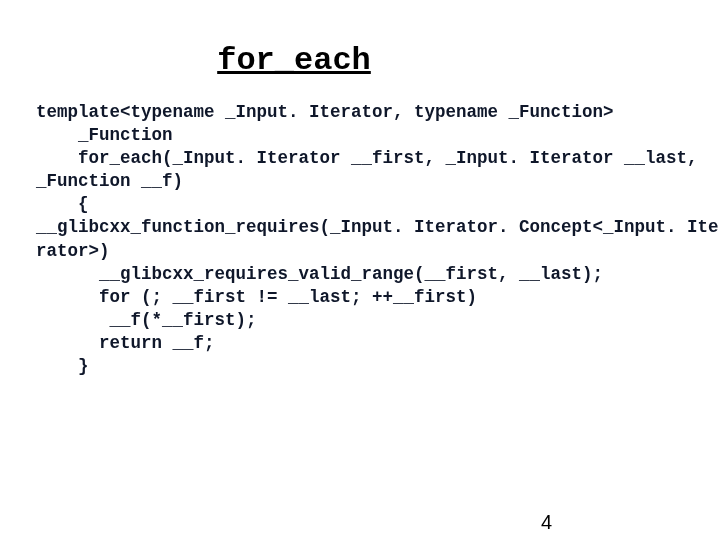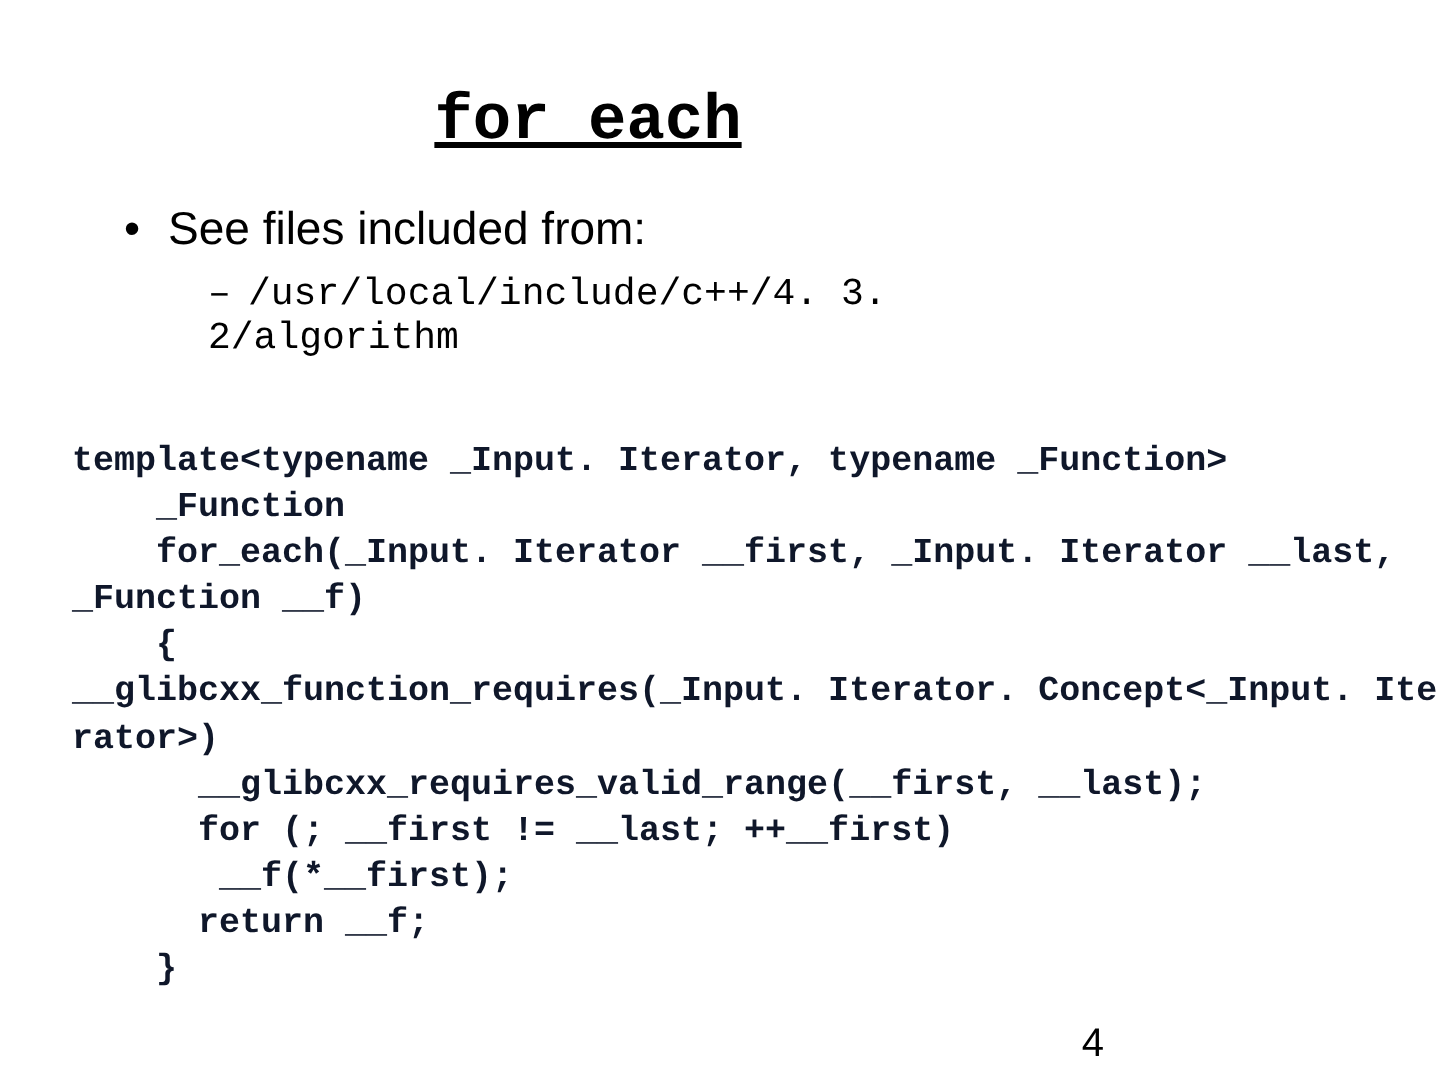--- a/index.html
+++ b/index.html
@@ -68,28 +68,20 @@
     color: #000;
   }
 </style>
 </head>
 <body>
 
 <div class="slide">
 
   <div class="title">for_each</div>
 
-  <div class="bullets">
-    <div class="b1">
-      <span class="b1-marker">•</span><span>See files included from:</span>
-    </div>
-    <div class="b2">
-      <span class="b2-marker">–</span><span>/usr/local/include/c++/4. 3. 2/algorithm</span>
-    </div>
-  </div>
 
   <div class="code"><span>template&lt;typename _Input. Iterator, typename _Function&gt;</span>
 <span>    _Function</span>
 <span>    for_each(_Input. Iterator __first, _Input. Iterator __last,</span>
 <span>_Function __f)</span>
 <span>    {</span>
 <span>__glibcxx_function_requires(_Input. Iterator. Concept&lt;_Input. Ite</span>
 <span>rator&gt;)</span>
 <span>      __glibcxx_requires_valid_range(__first, __last);</span>
 <span>      for (; __first != __last; ++__first)</span>

